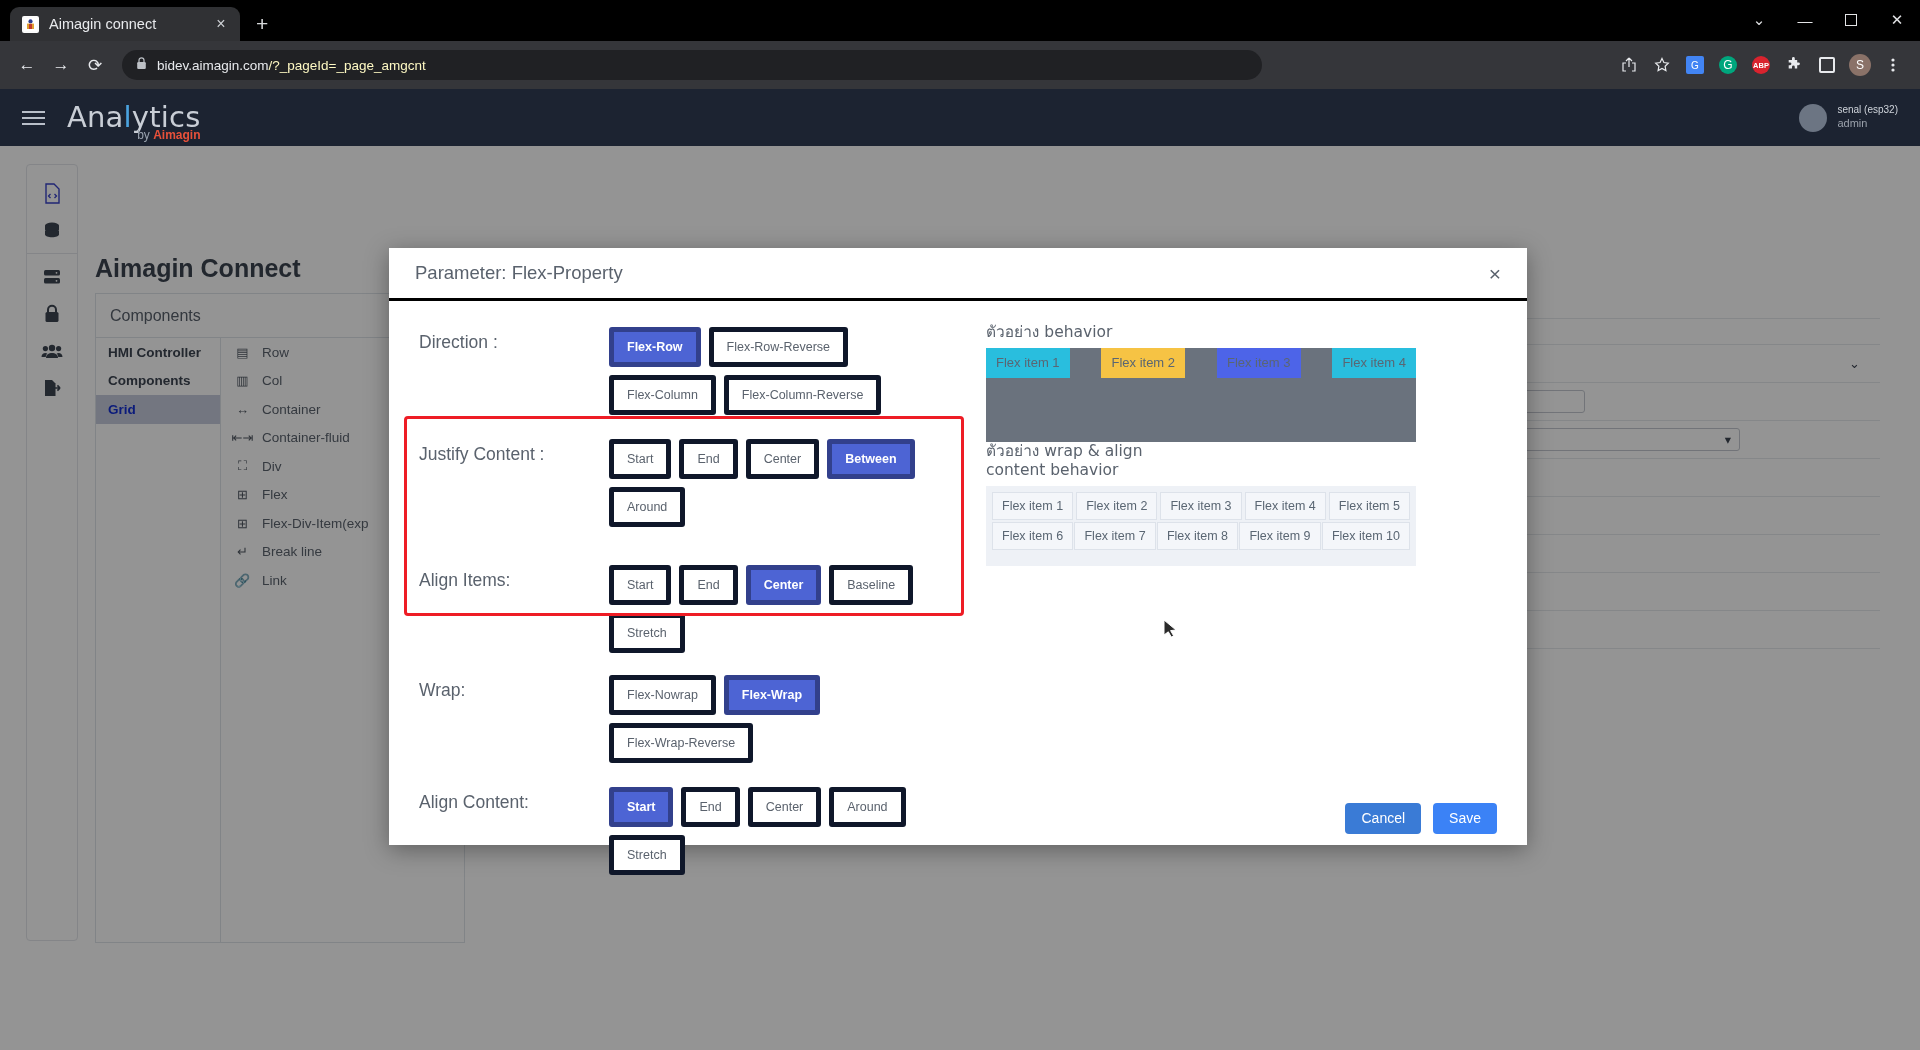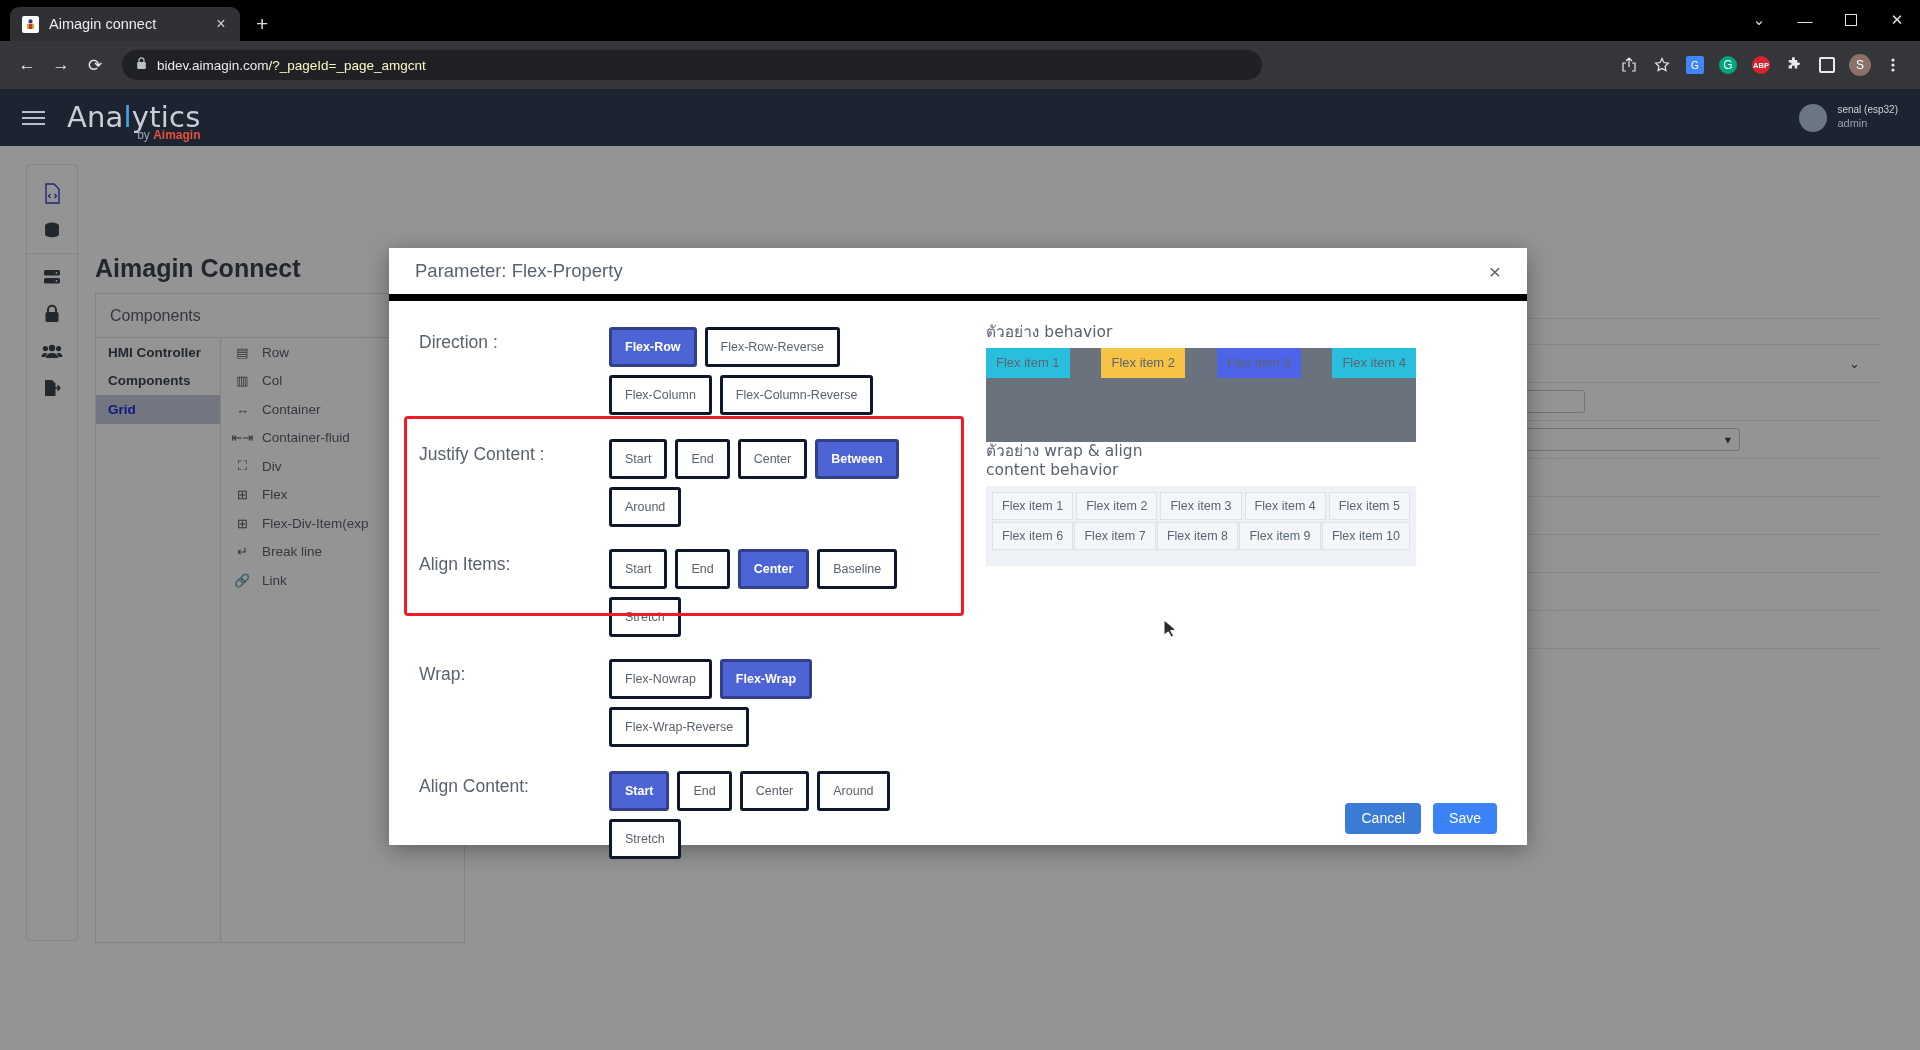--- a/index.html
+++ b/index.html
@@ -138,33 +138,33 @@
 
   
   .scrim { position: absolute; inset: 0; background: rgba(0,0,0,.42); z-index: 5; }
 
   
   .modal {
     position: absolute; left: 389px; top: 102px; width: 1138px; height: 597px;
     background: #fff; z-index: 6; box-shadow: 0 5px 22px rgba(0,0,0,.35);
   }
   .modal-head { height: 53px; display: flex; align-items: center;
-    padding: 0 26px; border-bottom: 7px solid #000000; }
+    padding: 0 26px; border-bottom: 3px solid #000000; }
   .modal-title { font-size: 18.5px; color: #5a626d; }
   .modal-x { margin-left: auto; font-size: 21px; color: #5a626d; cursor: pointer; line-height: 1;}
   .modal-body { display: flex; height: 490px; }
   .modal-left { width: 585px; position: relative; padding: 26px 0 0 30px; }
   .modal-right { flex: 1; padding: 22px 28px 0 12px; }
 
   .prop-row { display: flex; margin-bottom: 6px; }
   .prop-label { width: 190px; font-size: 17.5px; color: #5a626d; padding-top: 5px; }
   .prop-btns { flex: 1; display: flex; flex-wrap: wrap; gap: 8px; max-width: 340px; }
   .pbtn {
     height: 40px; min-width: 52px; padding: 8px 13px; font-size: 12.5px;
-    border: 3px solid #0f172a; border-radius: 3px; background: #fff; color: #5a626d;
+    border: 5px solid #0f172a; border-radius: 3px; background: #fff; color: #5a626d;
     display: flex; align-items: center; justify-content: center; cursor: pointer;
     white-space: nowrap;
   }
   .pbtn.sel { background: #4d64d4; border-color: #32408c; color: #fff; font-weight: bold; }
   .group-box { position: absolute; left: 15px; top: 115px; width: 560px; height: 200px;
     border: 3px solid #ee1c25; border-radius: 4px; pointer-events: none; }
 
   .prev-title { font-size: 15.5px; color: #5a626d; margin-bottom: 6px; line-height: 1.22;
     font-family: "DejaVu Sans", sans-serif; }
   .prev-box1 {
@@ -473,21 +473,21 @@
             <div class="prop-label">Justify Content :</div>
             <div class="prop-btns">
               <div class="pbtn">Start</div>
               <div class="pbtn">End</div>
               <div class="pbtn">Center</div>
               <div class="pbtn sel">Between</div>
               <div class="pbtn">Around</div>
             </div>
           </div>
 
-          <div class="prop-row" style="margin-top:22px;">
+          <div class="prop-row" style="margin-top:38px;">
             <div class="prop-label">Align Items:</div>
             <div class="prop-btns">
               <div class="pbtn">Start</div>
               <div class="pbtn">End</div>
               <div class="pbtn sel">Center</div>
               <div class="pbtn">Baseline</div>
               <div class="pbtn">Stretch</div>
             </div>
           </div>
 

